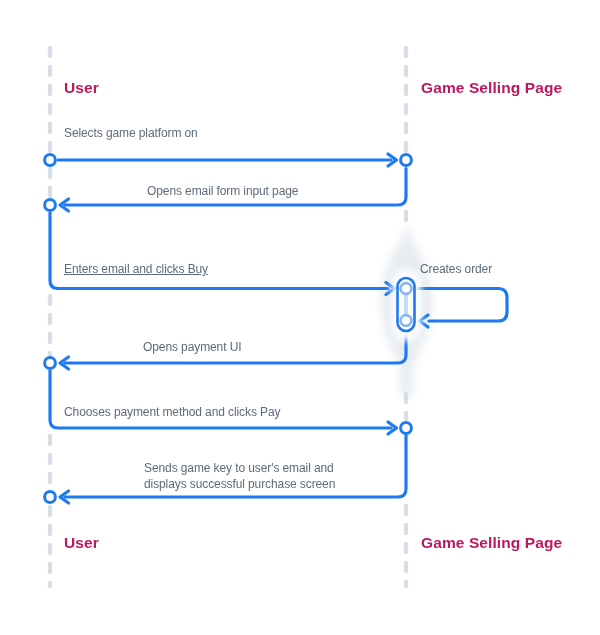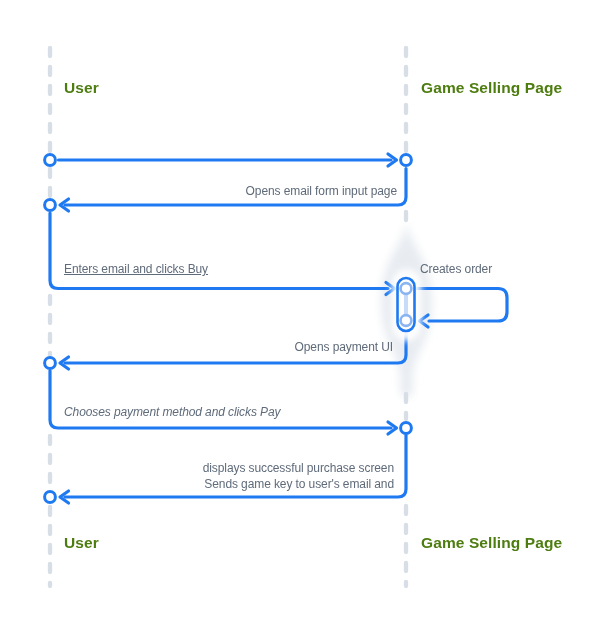--- a/index.html
+++ b/index.html
@@ -8,30 +8,30 @@
     width:600px;height:635px;
     background:#ffffff;
     overflow:hidden;
     font-family:"Liberation Sans", sans-serif;
   }
   .stage svg{position:absolute;left:0;top:0;}
   .label{position:absolute;white-space:nowrap;}
   .actor{
     font-size:15.5px;
     font-weight:bold;
-    color:#4d7c0f;
+    color:#be185d;
     letter-spacing:.1px;
   }
   .msg{
     font-size:12px;
     color:#5f6b7a;
     line-height:15.5px;
     letter-spacing:-0.1px;
   }
-  .msg.right{text-align:right;}
+  .msg.right{text-align:left;}
   
   .dash{stroke:#d7dee5;stroke-width:4.3;stroke-linecap:round;stroke-dasharray:8 11;fill:none;}
   .flow{stroke:#1f7af2;stroke-width:3.2;fill:none;stroke-linecap:round;stroke-linejoin:round;}
   .head{stroke:#1f7af2;stroke-width:3.2;fill:none;stroke-linecap:round;stroke-linejoin:round;}
   .endpoint{fill:#ffffff;stroke:#1f7af2;stroke-width:3;}
 </style>
 </head>
 <body>
 
 <div class="stage">
@@ -112,30 +112,31 @@
       <circle cx="406" cy="320.5" r="5.4" fill="#ffffff" stroke="#8ab5f2" stroke-width="2.6"></circle>
     </g>
   </svg>
 
   <div class="label actor" style="left:64px;top:79px;">User</div>
   <div class="label actor" style="left:421px;top:79px;">Game Selling Page</div>
   <div class="label actor" style="left:64px;top:534px;">User</div>
   <div class="label actor" style="left:421px;top:534px;">Game Selling Page</div>
 
   <div class="label msg" style="left:64px;top:126px;">
+    <div>Selects game platform on</div>
   </div>
 
   <div class="label msg right" style="left:147px;top:184px;width:250px;">Opens email form input page</div>
 
   <div class="label msg" style="left:64px;top:262px;text-decoration:underline;">Enters email and clicks Buy</div>
 
   <div class="label msg" style="left:420px;top:262px;text-align:center;">Creates order</div>
 
   <div class="label msg right" style="left:143px;top:340px;width:250px;">Opens payment UI</div>
 
-  <div class="label msg" style="left:64px;top:405px;font-style:italic;">Chooses payment method and clicks Pay</div>
+  <div class="label msg" style="left:64px;top:405px;">Chooses payment method and clicks Pay</div>
 
   <div class="label msg right" style="left:144px;top:461px;width:250px;">
+    <div>Sends game key to user's email and</div>
     <div>displays successful purchase screen</div>
-    <div>Sends game key to user's email and</div>
   </div>
 
 </div>
 
 </body></html>

